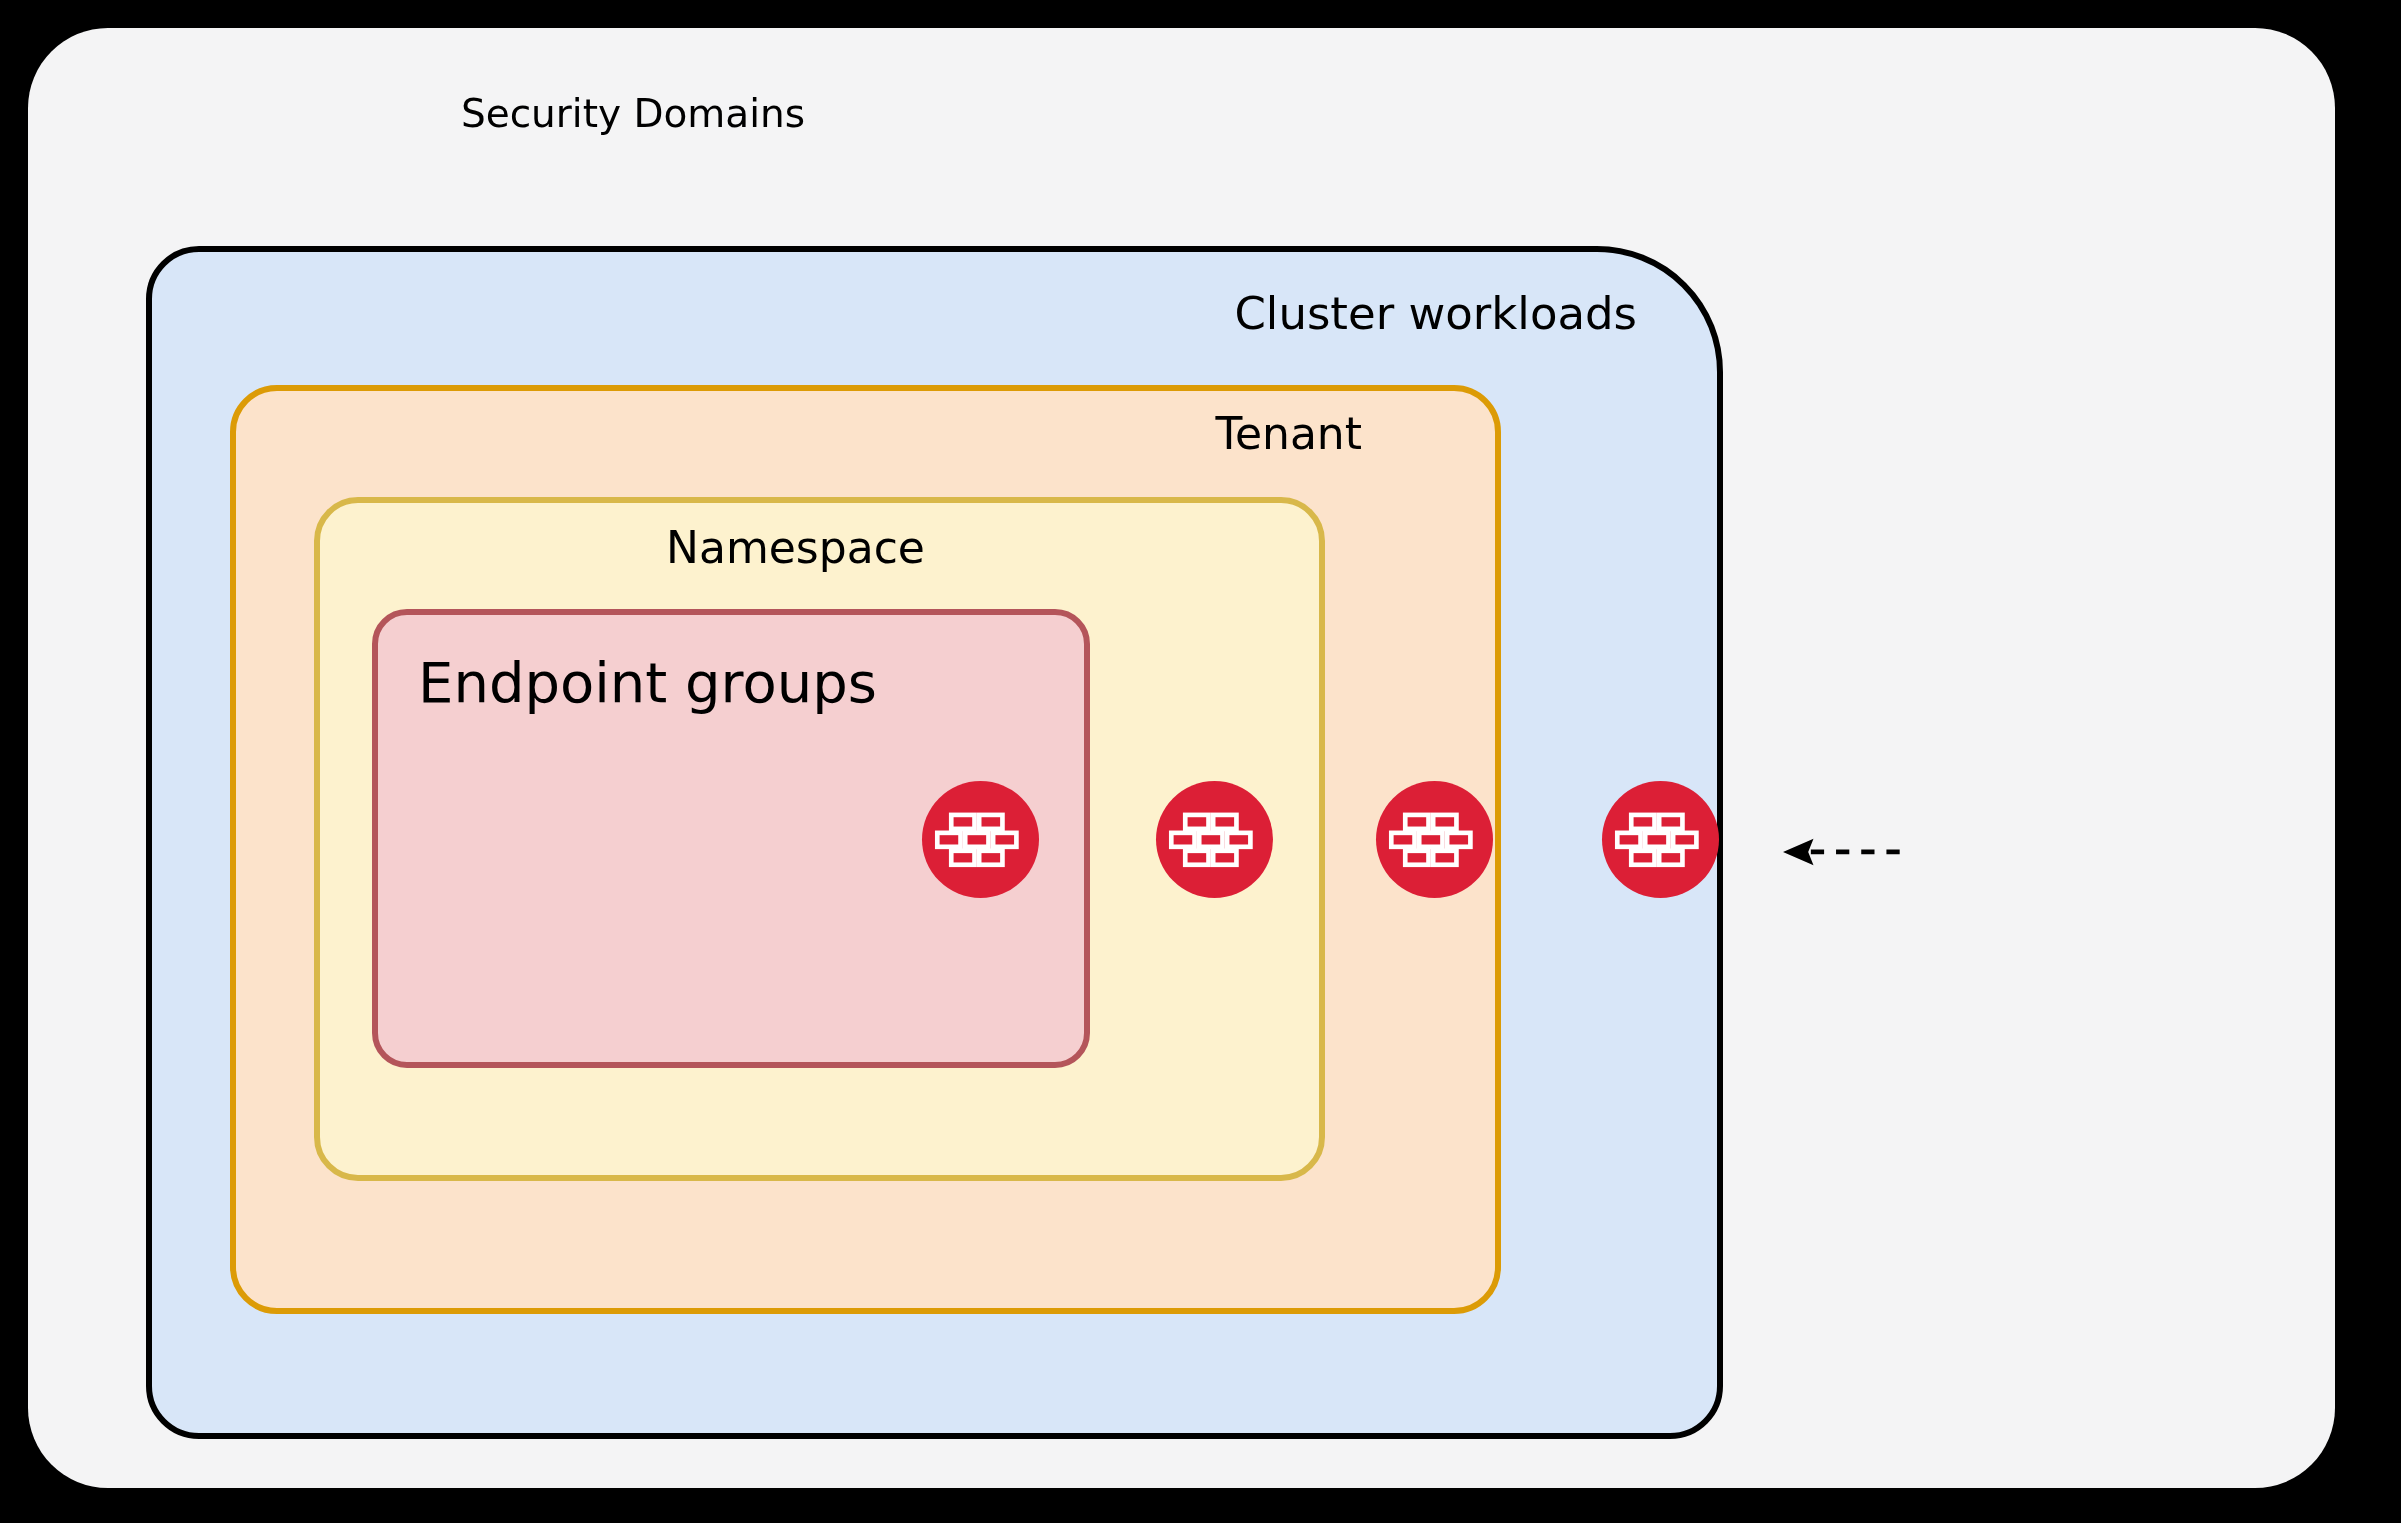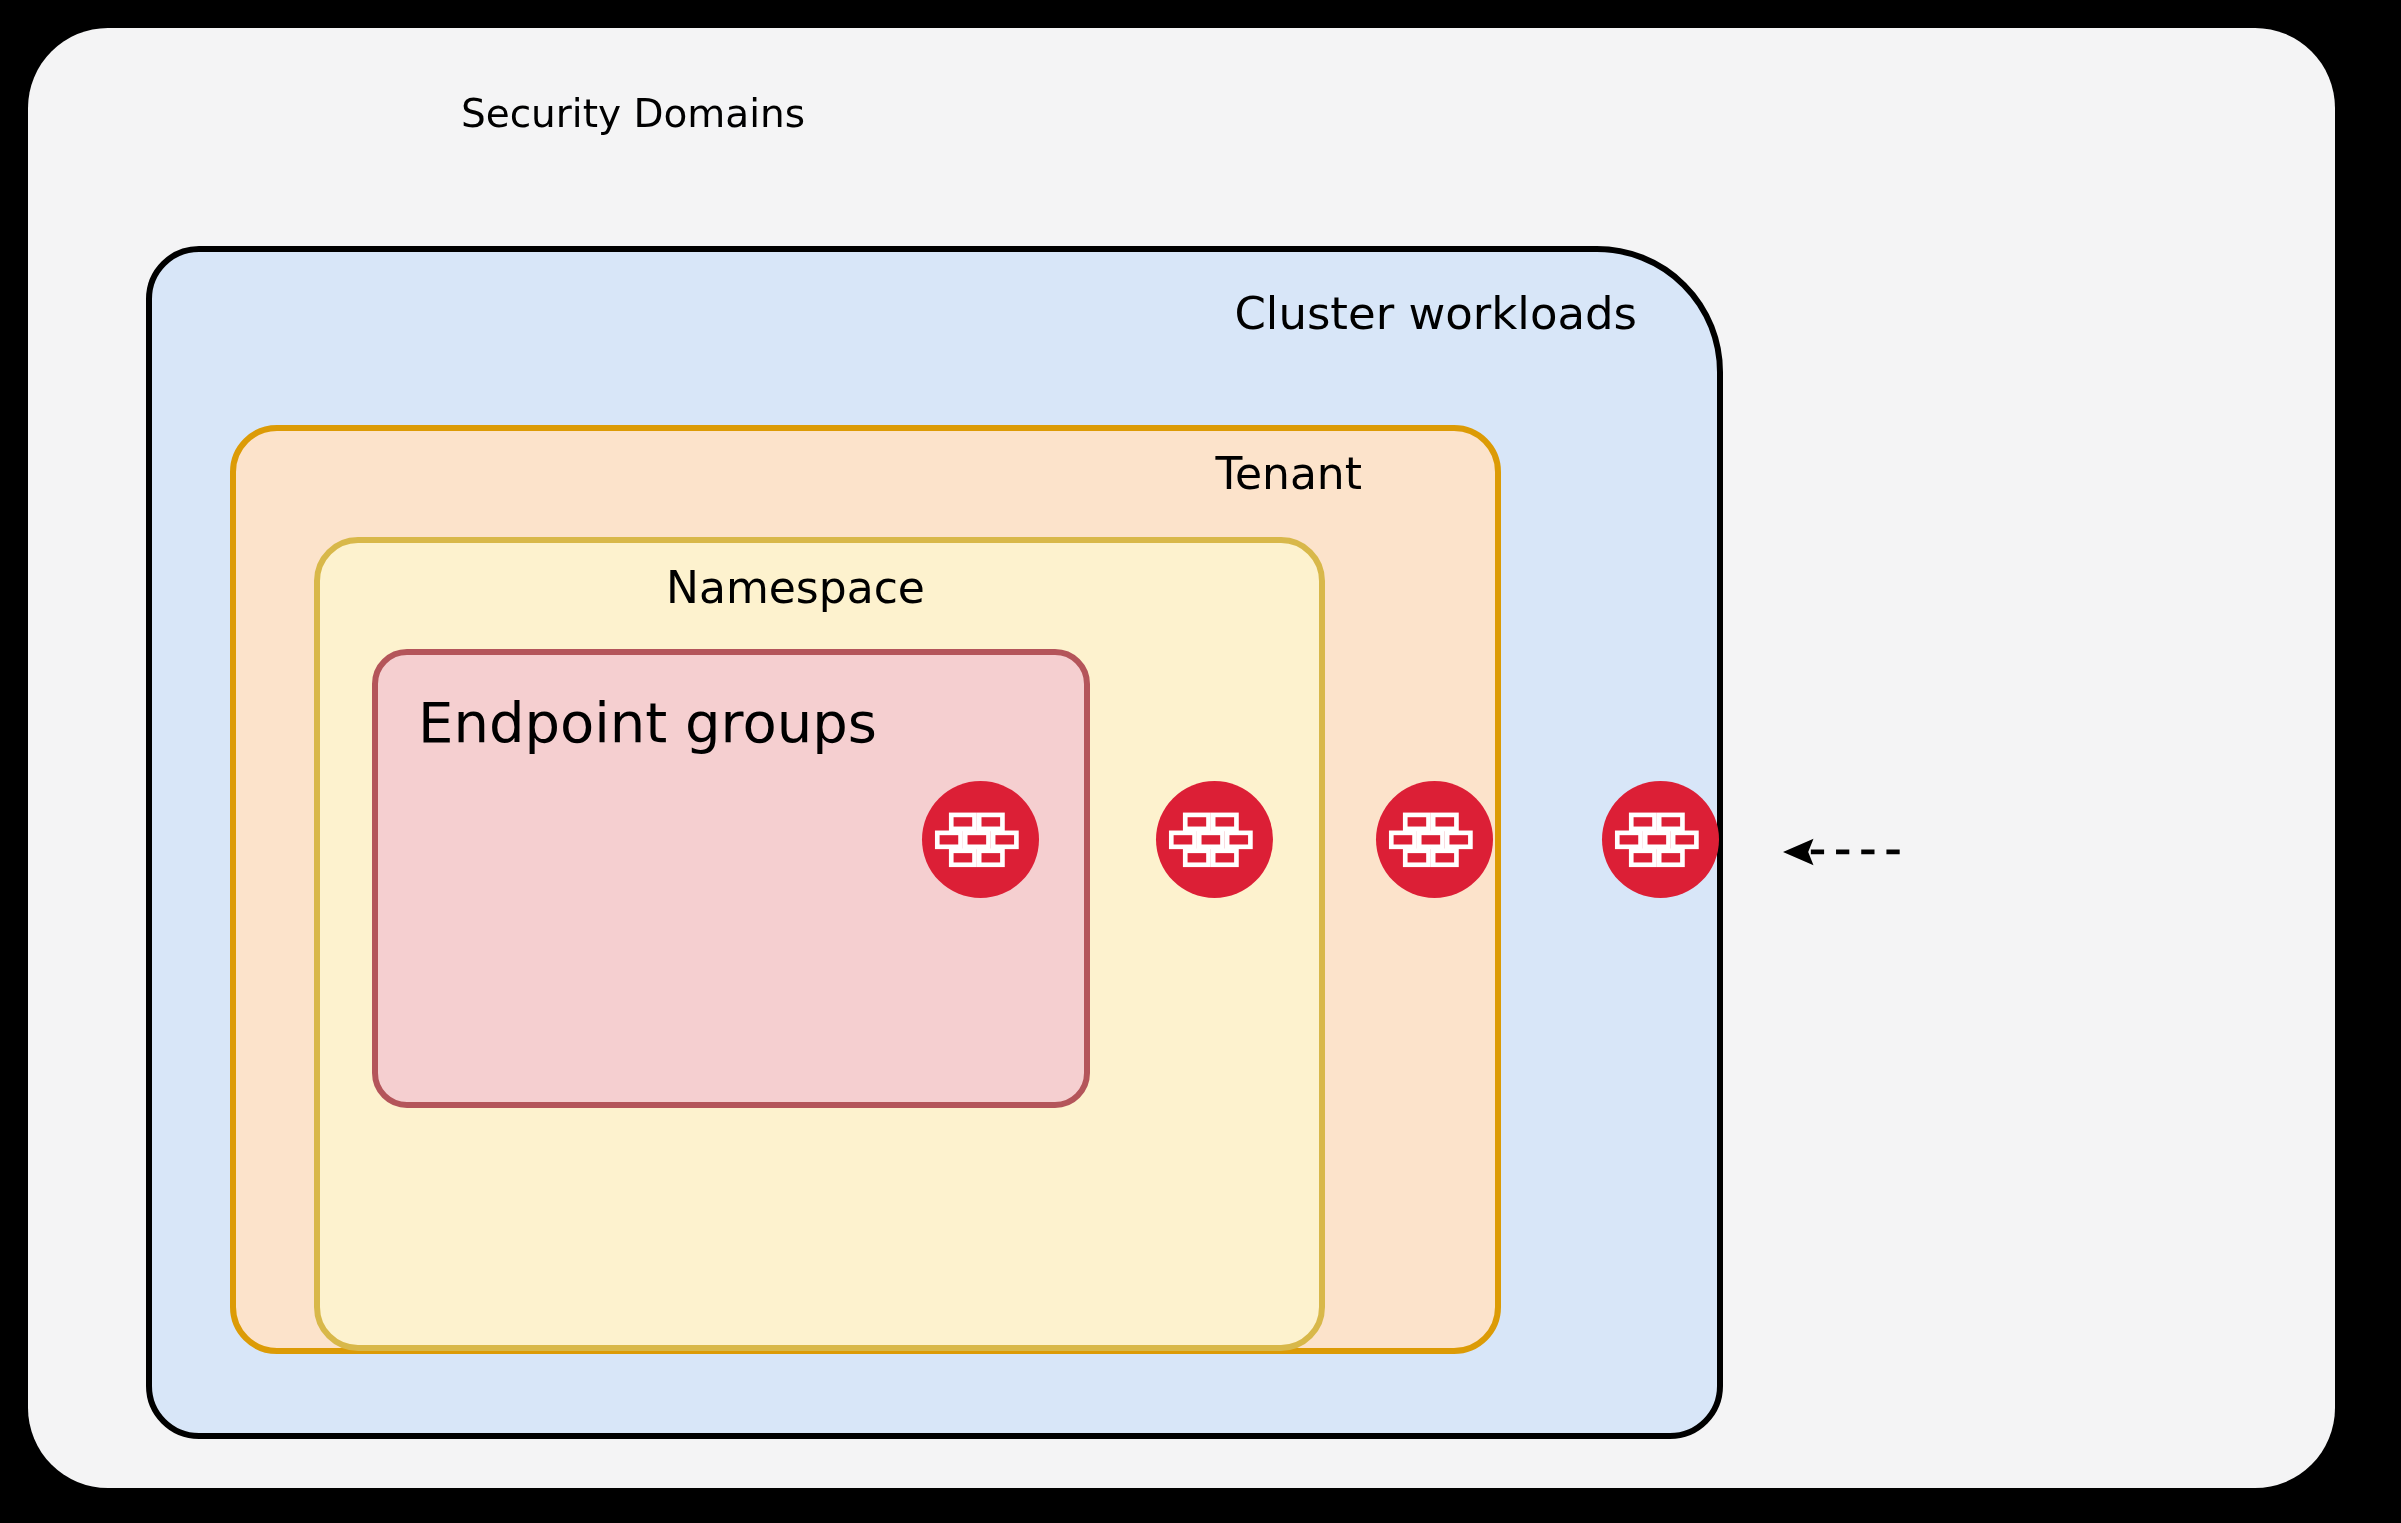--- a/index.html
+++ b/index.html
@@ -71,36 +71,35 @@
   .box-tenant {
     position: absolute;
     left: 78px;
     top: 133px;
     width: 1271px;
     height: 929px;
     background: #FCE3CB;
     border: 6px solid #DC9B06;
     border-radius: 47px;
     box-sizing: border-box;
-    margin-top: 40px;
   }
   .label-tenant {
     position: absolute;
     right: 133px;
     top: 21px;
     font-size: 44px;
   }
 
   
   .box-namespace {
     position: absolute;
     left: 78px;
     top: 106px;
     width: 1011px;
-    height: 814px;
+    height: 684px;
     background: #FDF2CE;
     border: 6px solid #D8B84A;
     border-radius: 44px;
     box-sizing: border-box;
   }
   .label-namespace {
     position: absolute;
     left: 346px;
     top: 22.6px;
     font-size: 44px;

